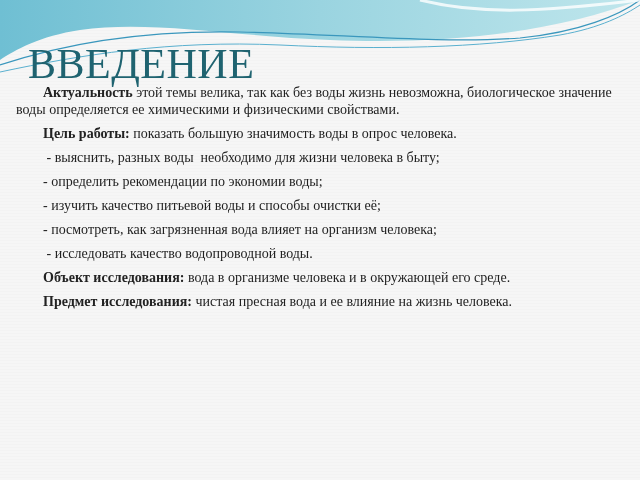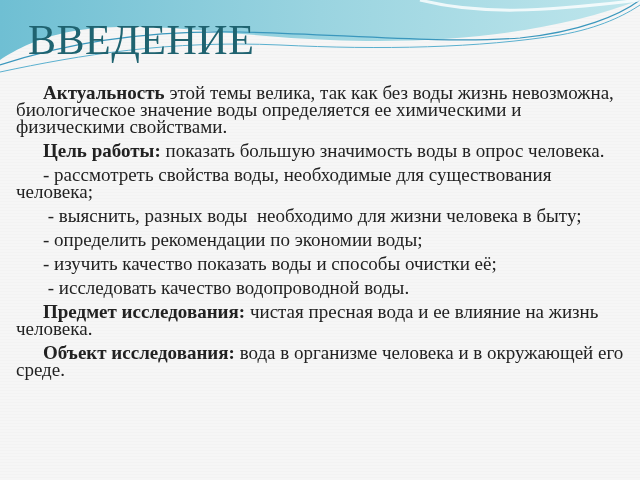--- a/index.html
+++ b/index.html
@@ -1,21 +1,21 @@
 <!DOCTYPE html>
 <html><head>
 <meta charset="utf-8">
 <style>
   html, body { margin:0; padding:0; }
   body { width:640px; height:480px; overflow:hidden; background:#f4f4f4; position:relative; font-family:"Liberation Serif", serif; }
   .slide { position:absolute; left:0; top:0; width:640px; height:480px;
     background: repeating-linear-gradient(0deg, #f6f6f6 0px, #f6f6f6 2px, #f0f0f0 3px); }
   .wave { position:absolute; left:0; top:0; width:640px; height:90px; }
-  .title { position:absolute; left:28px; top:19px; font-size:42px; color:#1f6370; letter-spacing:0.5px; line-height:1; }
-  .body { position:absolute; left:16px; top:84px; width:612px; font-size:19px; color:#222; line-height:17px; }
+  .title { position:absolute; left:28px; top:43px; font-size:42px; color:#1f6370; letter-spacing:0.5px; line-height:1; }
+  .body { position:absolute; left:16px; top:84px; width:612px; font-size:14px; color:#222; line-height:17px; }
   .p { margin:0 0 7px 0; text-indent:27px; }
   b { font-weight:bold; }
 </style>
 </head>
 <body>
 
 <div class="slide">
   <svg class="wave" viewBox="0 0 640 90" preserveAspectRatio="none">
     <defs>
       <linearGradient id="g1" x1="0" y1="0" x2="1" y2="0">
@@ -28,21 +28,21 @@
     <path d="M0,65 C60,45 140,30 240,32 C340,34 440,44 520,38 C580,32 620,15 640,0" stroke="#3a97bd" stroke-width="1.2" fill="none"></path>
     <path d="M0,72 C80,55 170,40 280,45 C380,50 480,48 560,35 C600,28 625,15 640,5" stroke="#5ab0cf" stroke-width="1" fill="none"></path>
     <path d="M420,0 C480,15 540,12 640,0" stroke="#ffffff" stroke-width="3" fill="none" opacity="0.8"></path>
   </svg>
 
   <div class="title">ВВЕДЕНИЕ</div>
 
   <div class="body">
     <p class="p"><b>Актуальность</b><span> этой темы велика, так как без воды жизнь невозможна, биологическое значение воды определяется ее химическими и физическими свойствами.</span></p>
     <p class="p"><b>Цель работы:</b><span> показать большую значимость воды в опрос человека.</span></p>
-    <p class="p">- рассмотреть свойства воды, необходимые для существования человека;</p>
     <p class="p" style="white-space:pre-wrap"> - выяснить, разных воды  необходимо для жизни человека в быту;</p>
     <p class="p">- определить рекомендации по экономии воды;</p>
-    <p class="p">- изучить качество показать воды и способы очистки её;</p>
+    <p class="p">- изучить качество питьевой воды и способы очистки её;</p>
+    <p class="p">- посмотреть, как загрязненная вода влияет на организм человека;</p>
     <p class="p" style="white-space:pre-wrap"> - исследовать качество водопроводной воды.</p>
+    <p class="p"><b>Объект исследования:</b><span> вода в организме человека и в окружающей его среде.</span></p>
     <p class="p"><b>Предмет исследования:</b><span> чистая пресная вода и ее влияние на жизнь человека.</span></p>
-    <p class="p"><b>Объект исследования:</b><span> вода в организме человека и в окружающей его среде.</span></p>
   </div>
 </div>
 
 </body></html>

